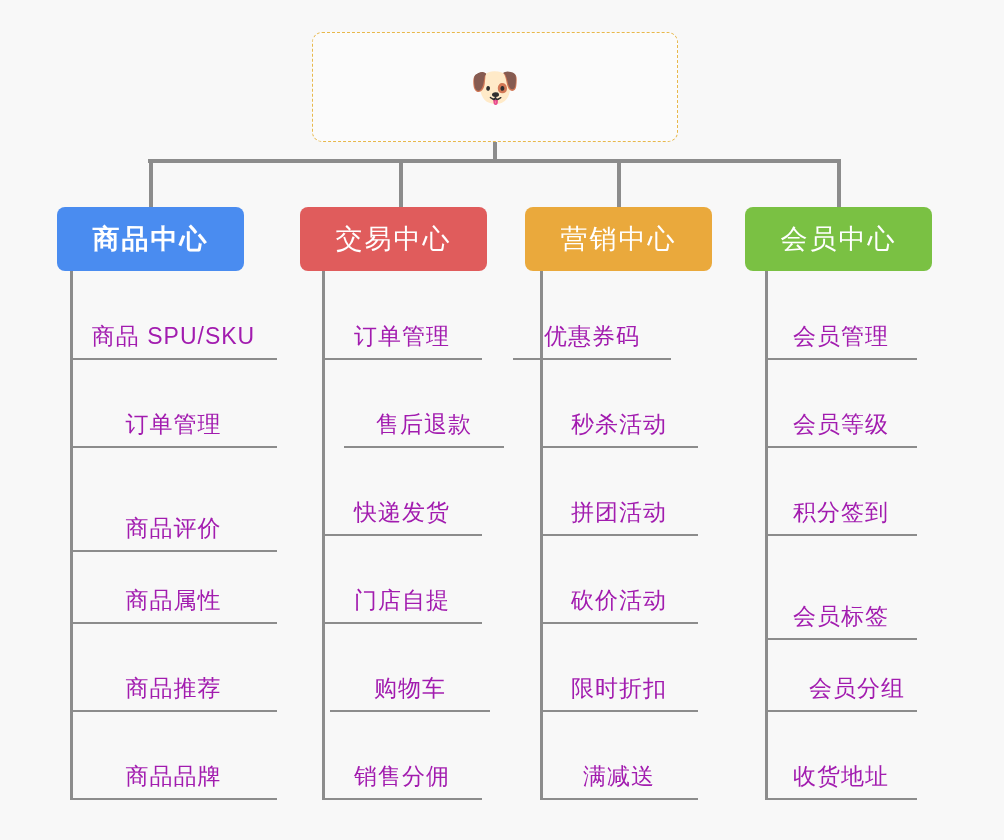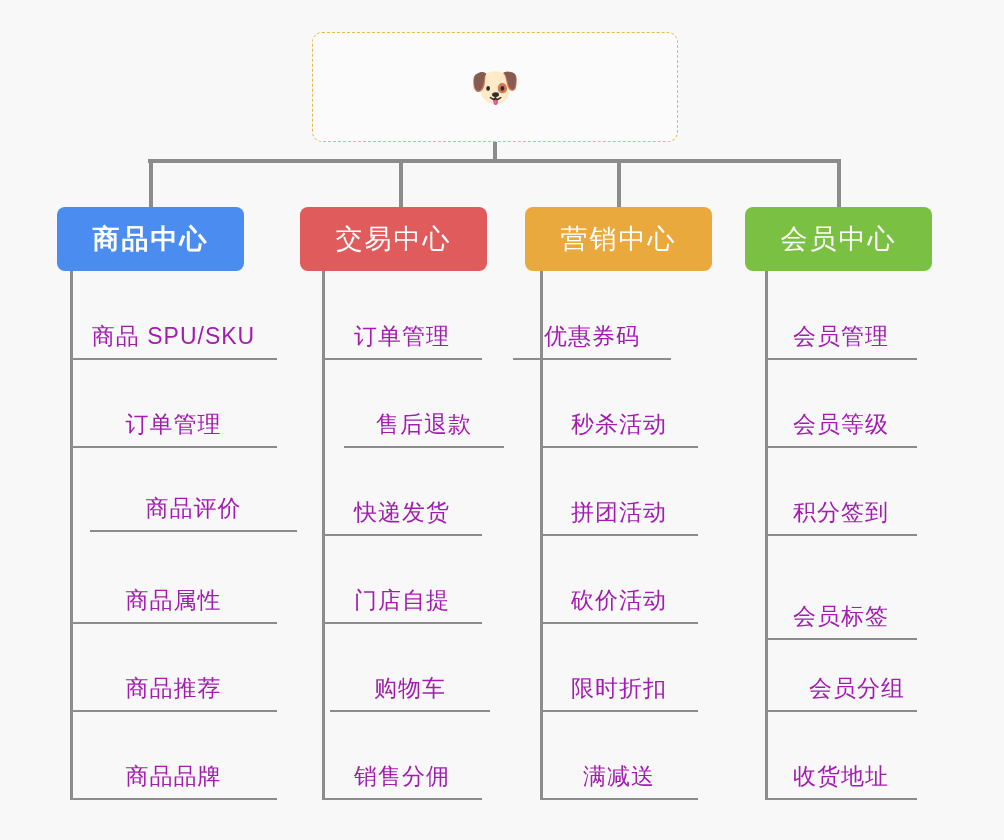--- a/index.html
+++ b/index.html
@@ -123,21 +123,21 @@
 
   <div id="branches">
       <div class="cat-header" style="left: 57px; width: 187px; background: rgb(74, 140, 240); font-weight: bold;">商品中心</div>
       <div class="spine" style="left: 70px; height: 529px;"></div>
       <div class="leaf" style="left: 70px; width: 207px; top: 272px;">
         <span class="leaf-label">商品 SPU/SKU</span>
       </div>
       <div class="leaf" style="left: 70px; width: 207px; top: 360px;">
         <span class="leaf-label">订单管理</span>
       </div>
-      <div class="leaf" style="left: 70px; width: 207px; top: 444px; margin-left: 20px;">
+      <div class="leaf" style="left: 70px; width: 207px; top: 464px;">
         <span class="leaf-label">商品评价</span>
       </div>
       <div class="leaf" style="left: 70px; width: 207px; top: 536px;">
         <span class="leaf-label">商品属性</span>
       </div>
       <div class="leaf" style="left: 70px; width: 207px; top: 624px;">
         <span class="leaf-label">商品推荐</span>
       </div>
       <div class="leaf" style="left: 70px; width: 207px; top: 712px;">
         <span class="leaf-label">商品品牌</span>

